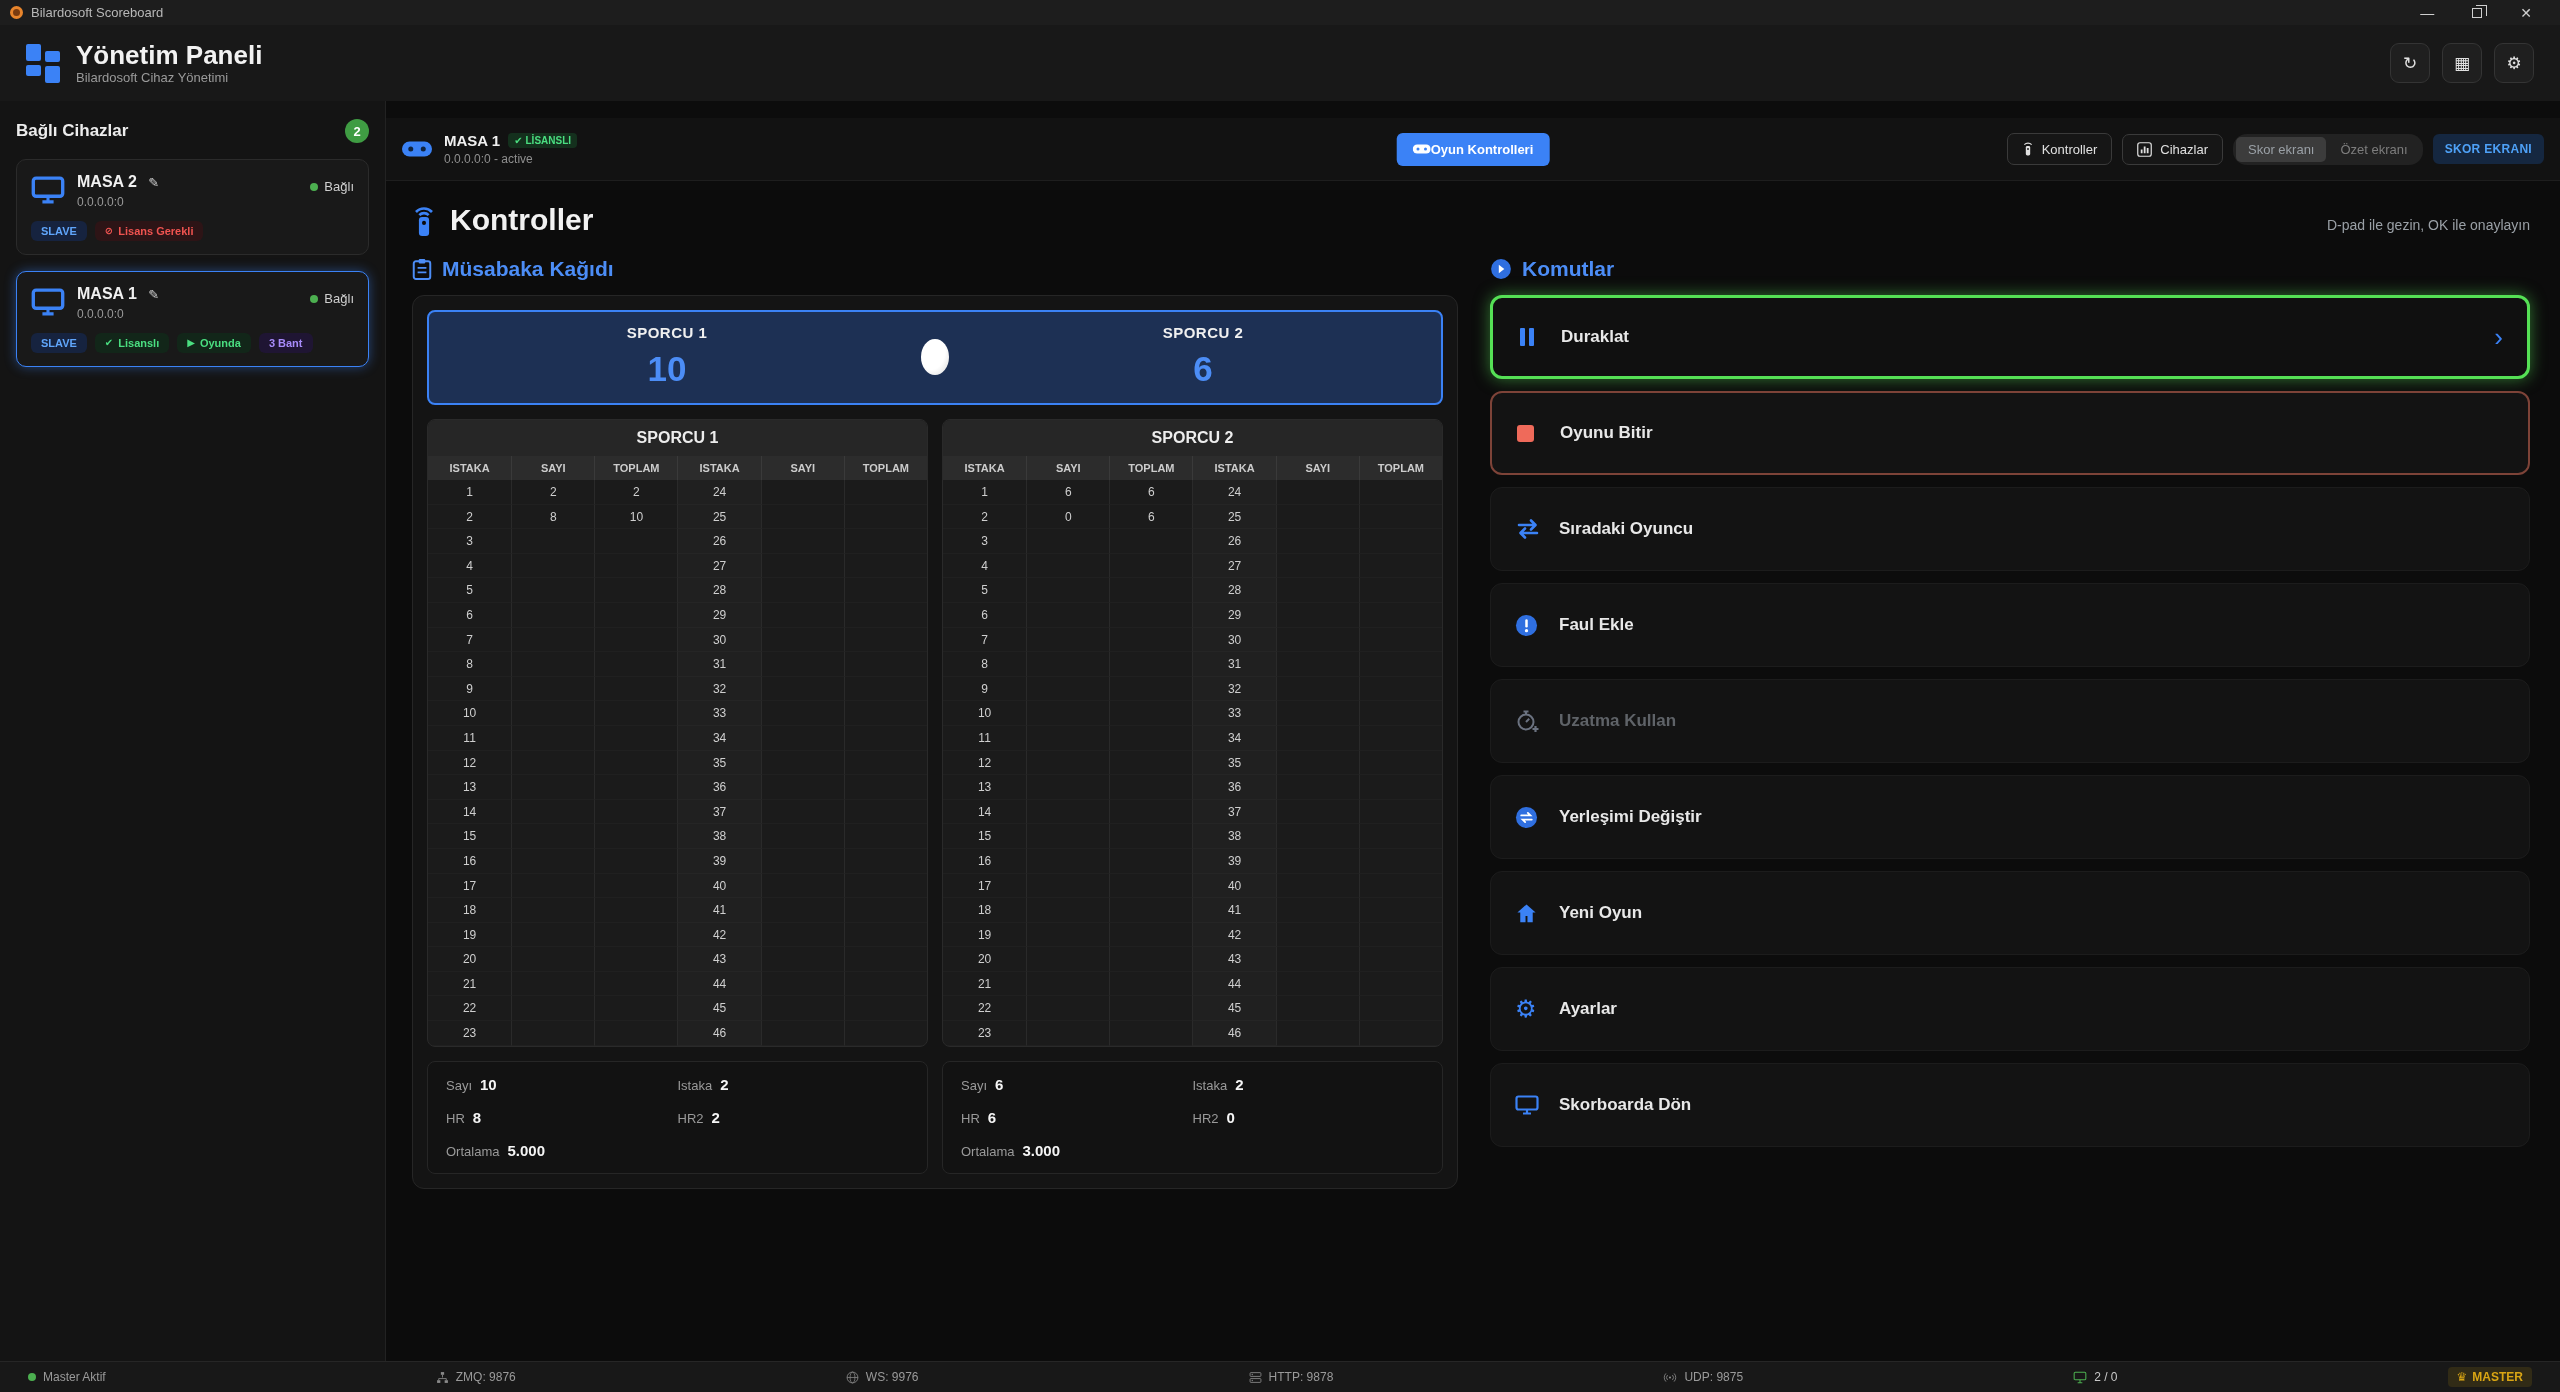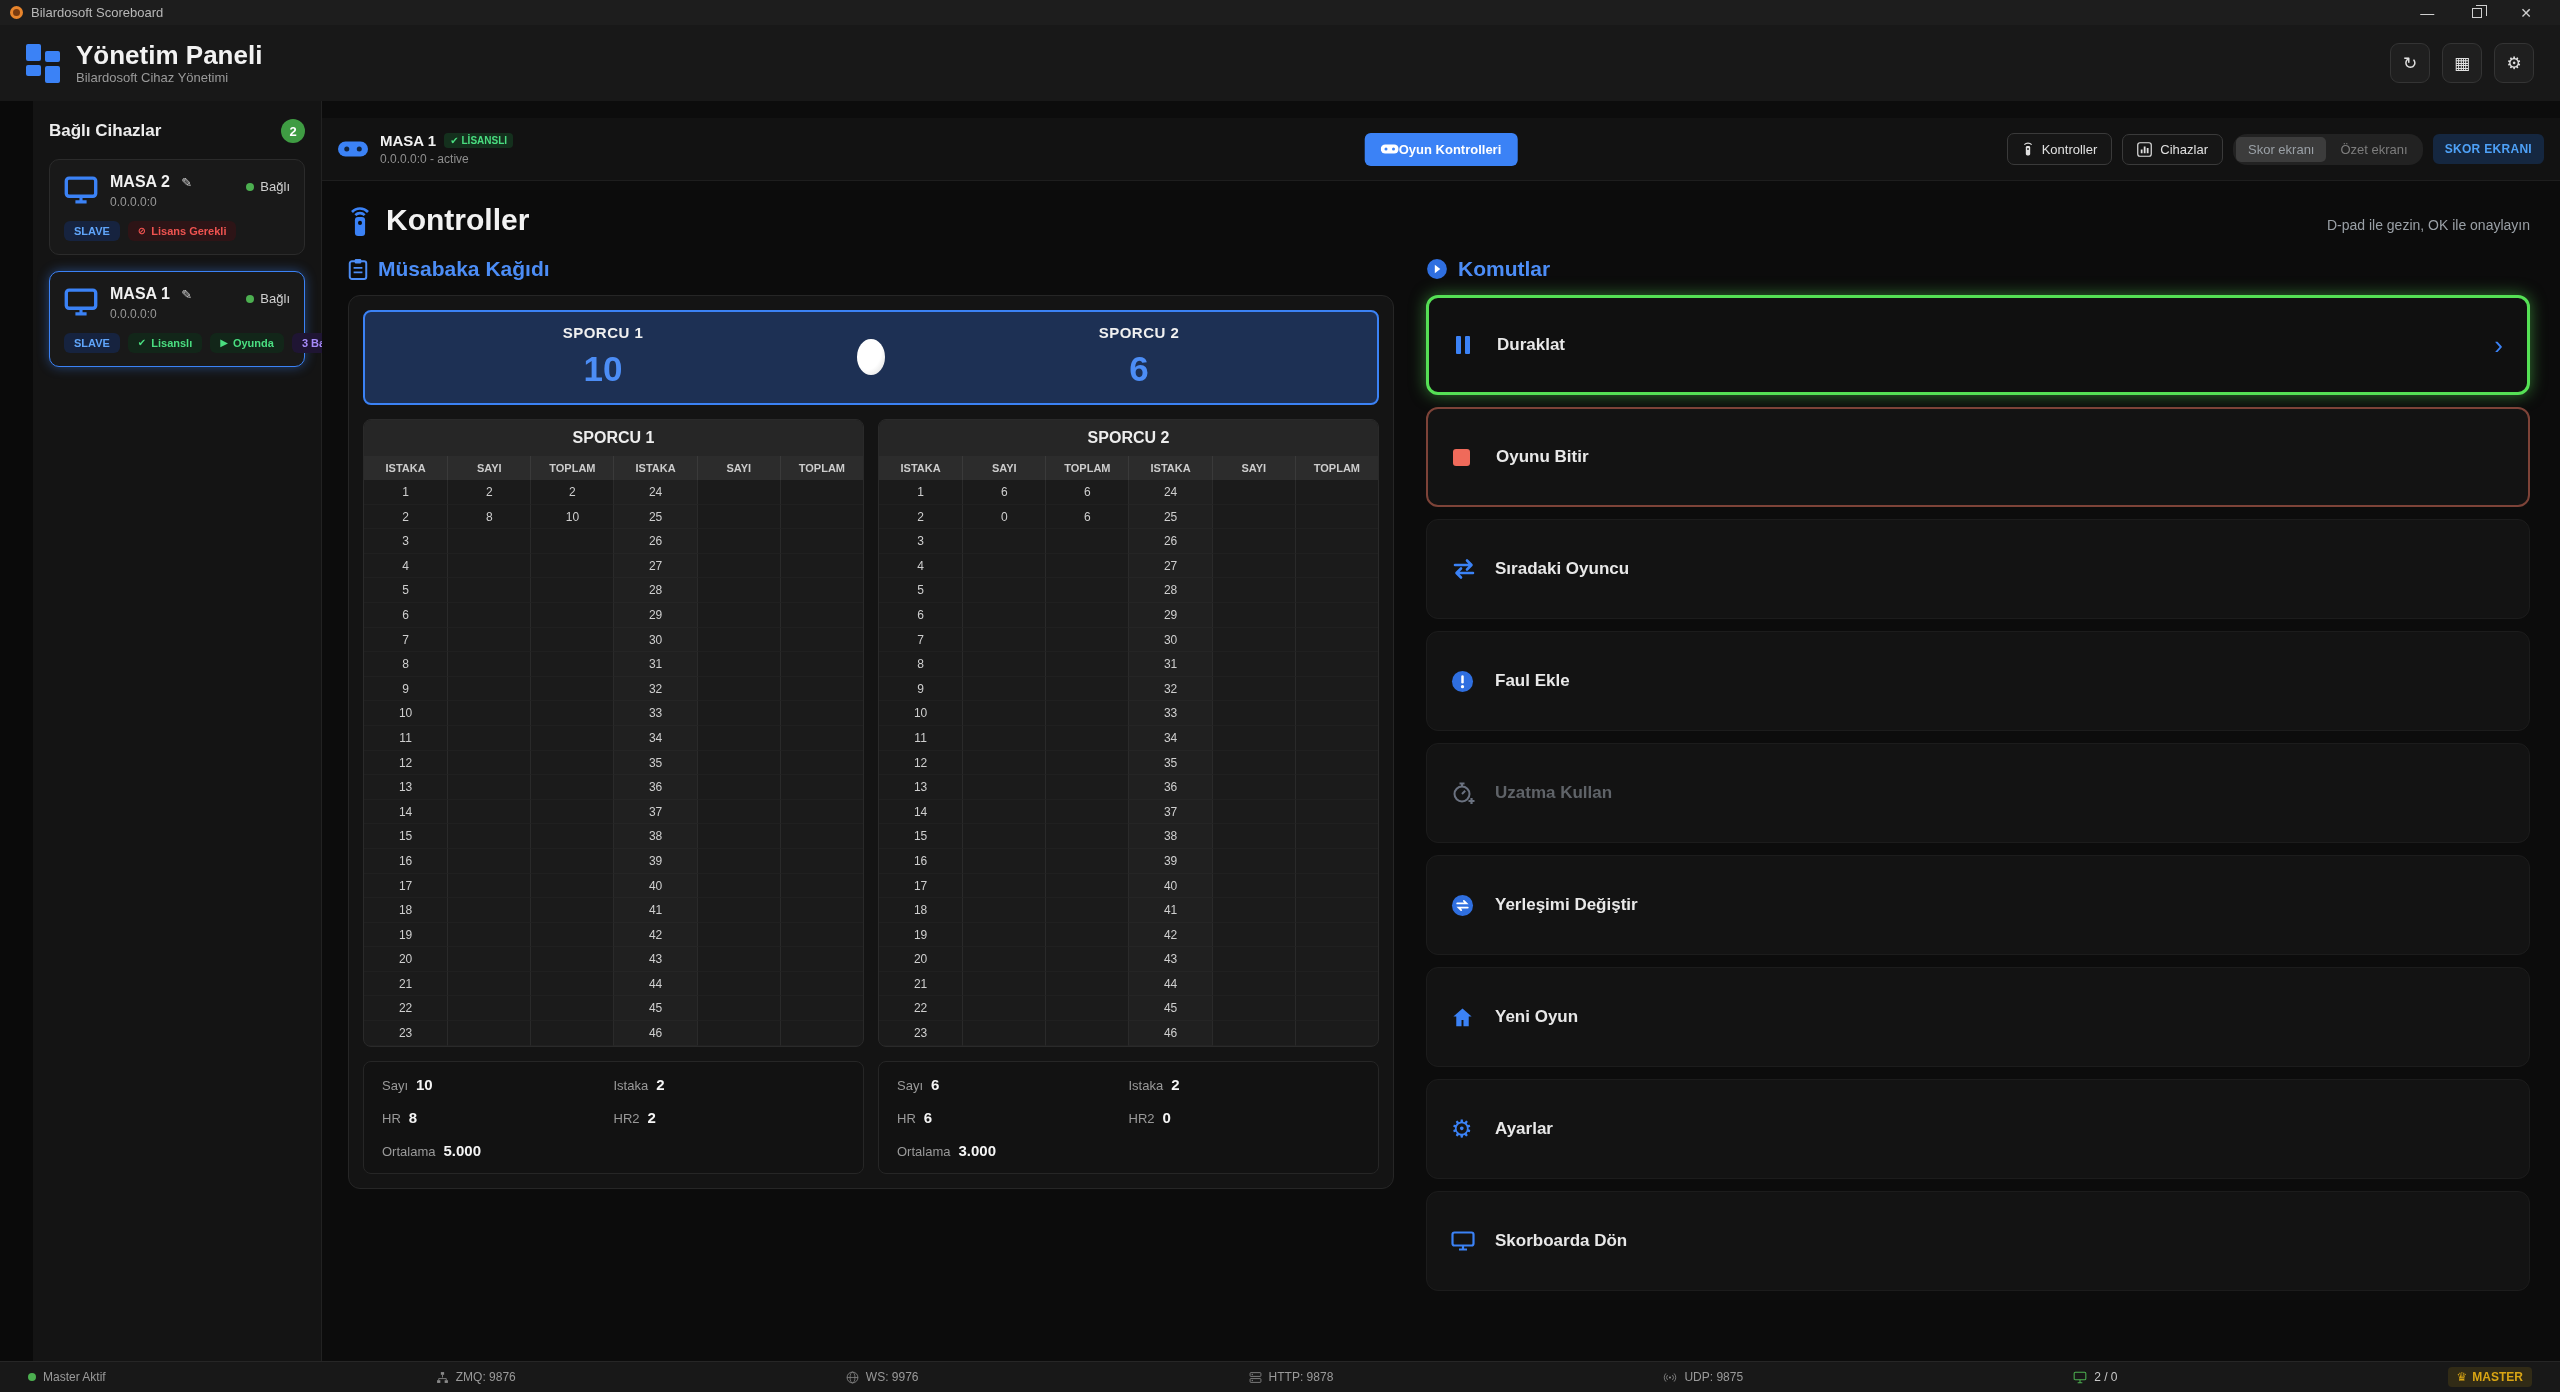--- a/index.html
+++ b/index.html
@@ -23,21 +23,21 @@
   .logo .c2 { margin-top:7px; }
   .logo .sq { width:15px; background:#3b82f6; border-radius:2px; }
   .h-title { font-size:26px; font-weight:bold; color:#f2f2f2; line-height:1.15; }
   .h-sub { font-size:13px; color:#9a9a9a; }
   .hdr-actions { margin-left:auto; display:flex; gap:12px; }
   .hdr-btn { width:40px; height:40px; border:1px solid #343434; border-radius:9px; background:#1f1f1f;
     display:flex; align-items:center; justify-content:center; color:#e0e0e0; font-size:17px; }
 
   
   .body { flex:1; display:flex; min-height:0; }
-  .sidebar { width:289px; background:#141414; border-right:1px solid #222; padding:18px 16px; flex:0 0 auto;margin-left:33px; }
+  .sidebar { width:386px; background:#141414; border-right:1px solid #222; padding:18px 16px; flex:0 0 auto; }
   .sb-head { display:flex; align-items:center; justify-content:space-between; }
   .sb-title { font-size:17px; font-weight:bold; color:#ededed; }
   .sb-count { width:24px; height:24px; border-radius:50%; background:#3f9c43; color:#fff; font-size:13px; font-weight:bold;
     display:flex; align-items:center; justify-content:center; }
 
   .dev-card { margin-top:16px; background:#191919; border:1px solid #2b2b2b; border-radius:10px; padding:13px 14px; }
   .dev-card.selected { border:1px solid #3b82f6; box-shadow:0 0 12px rgba(59,130,246,.45); }
   .dev-top { display:flex; align-items:flex-start; }
   .dev-mon { margin-top:3px; margin-right:12px; }
   .dev-name { font-size:16px; font-weight:bold; color:#f0f0f0; }
@@ -102,21 +102,21 @@
   .st-row .cell + .cell { border-left:1px solid #2a2a2a; }
   .st-row .cell.c4 { background:rgba(255,255,255,.025); }
 
   .sums { display:flex; gap:14px; margin-top:14px; }
   .sumbox { flex:1; background:#121212; border:1px solid #262626; border-radius:8px; padding:14px 18px;
     display:grid; grid-template-columns:1fr 1fr; row-gap:16px; }
   .sum-item { font-size:13px; color:#9a9a9a; display:flex; align-items:baseline; gap:8px; }
   .sum-item b { font-size:15px; color:#f5f5f5; }
 
   
-  .cmd { background:#131313; border:1px solid #1c1c1c; border-radius:12px; height:100px; margin-bottom:12px;
+  .cmd { background:#131313; border:1px solid #1c1c1c; border-radius:12px; height:84px; margin-bottom:12px;
     display:flex; align-items:center; padding:0 24px; font-size:17px; font-weight:bold; color:#e8e8e8;text-align:center; }
   .cmd .ci { width:30px; display:flex; justify-content:flex-start; margin-right:14px; }
   .cmd.focused { border:3px solid #55e055; box-shadow:0 0 16px rgba(85,224,85,.5); background:#101010; }
   .cmd.danger { border:2px solid #7d4338; }
   .cmd.disabled { color:#5f6368; }
   .cmd .chev { margin-left:auto; color:#3b82f6; font-size:26px; font-weight:normal; }
   .uni-icon { font-size:24px; line-height:1; color:#3b82f6; }
 
   
   .statusbar { position:absolute; left:0; right:0; bottom:0; height:31px; background:#181818; border-top:1px solid #262626;

